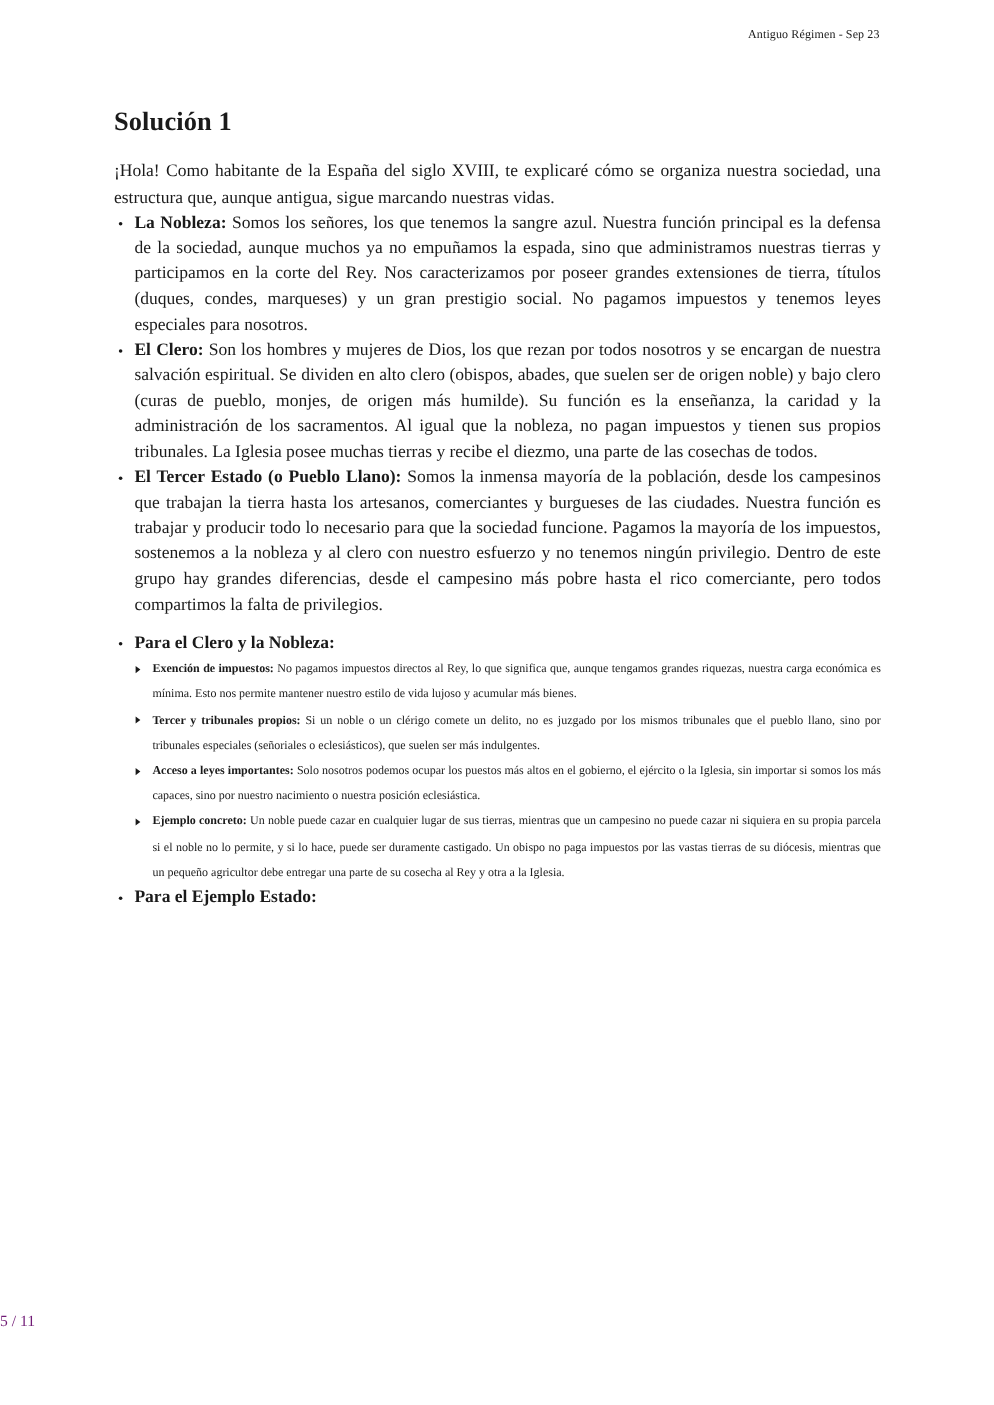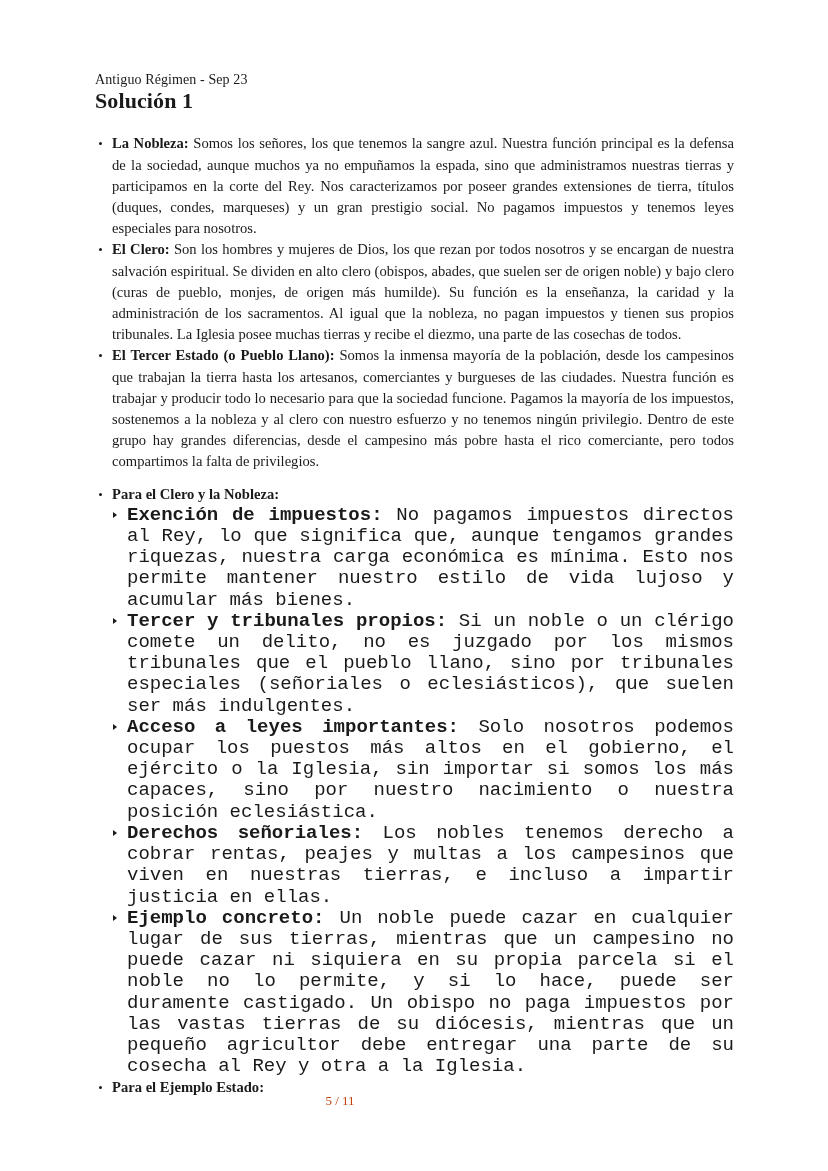--- a/index.html
+++ b/index.html
@@ -21,24 +21,24 @@
     height: 1171px;
     box-sizing: border-box;
   }
 
   
   .page-header {
     position: absolute;
     top: 24px;
     left: 95px;
     right: 95px;
-    font-size: 14px;
+    text-align: right;
+    font-size: 10px;
     letter-spacing: 0.1px;
     color: #1a1a1a;
-    margin-top: 48px;
   }
 
   
   .content {
     position: absolute;
     top: 88px;
     left: 95px;
     width: 639px;
   }
 
@@ -89,25 +89,24 @@
   }
 
   ul.lvl2 {
     list-style: none;
     margin: 0;
     padding: 0;
   }
   ul.lvl2 > li {
     position: relative;
     padding-left: 15px;
-    font-size: 19px;
+    font-size: 10px;
     line-height: 21.2px;
     text-align: justify;
     hyphens: auto;
-    font-family: Liberation Mono, monospace;
     -webkit-hyphens: auto;
   }
   ul.lvl2 > li > .marker-tri {
     position: absolute;
     left: 1px;
     top: 7.5px;
     width: 0;
     height: 0;
     border-top: 3.2px solid transparent;
     border-bottom: 3.2px solid transparent;
@@ -118,38 +117,39 @@
     font-weight: bold;
   }
   .li-body { display: inline; }
 
   
   .page-footer {
     position: absolute;
     bottom: 62px;
     left: 0;
     width: 680px;
-    text-align: center;
+    text-align: left;
     font-size: 13px;
-    color: #c2410c;
+    color: #701a75;
   }
 </style>
 </head>
 <body>
 
 <div class="page">
 
   <div class="page-header">
     <span>Antiguo Régimen - Sep 23</span>
   </div>
 
   <div class="content">
 
     <h1 class="doc-title">Solución 1</h1>
 
+    <p class="para">¡Hola! Como habitante de la España del siglo XVIII, te explicaré cómo se organiza nuestra sociedad, una estructura que, aunque antigua, sigue marcando nuestras vidas.</p>
 
 
     <ul class="lvl1">
       <li>
         <span class="marker-dot"></span>
         <span class="lead">La Nobleza:</span><span class="li-body"> Somos los señores, los que tenemos la sangre azul. Nuestra función principal es la defensa de la sociedad, aunque muchos ya no empuñamos la espada, sino que administramos nuestras tierras y participamos en la corte del Rey. Nos caracterizamos por poseer grandes extensiones de tierra, títulos (duques, condes, marqueses) y un gran prestigio social. No pagamos impuestos y tenemos leyes especiales para nosotros.</span>
       </li>
       <li>
         <span class="marker-dot"></span>
         <span class="lead">El Clero:</span><span class="li-body"> Son los hombres y mujeres de Dios, los que rezan por todos nosotros y se encargan de nuestra salvación espiritual. Se dividen en alto clero (obispos, abades, que suelen ser de origen noble) y bajo clero (curas de pueblo, monjes, de origen más humilde). Su función es la enseñanza, la caridad y la administración de los sacramentos. Al igual que la nobleza, no pagan impuestos y tienen sus propios tribunales. La Iglesia posee muchas tierras y recibe el diezmo, una parte de las cosechas de todos.</span>
@@ -171,24 +171,20 @@
             <span class="marker-tri"></span>
             <span class="lead">Exención de impuestos:</span><span class="li-body"> No pagamos impuestos directos al Rey, lo que significa que, aunque tengamos grandes riquezas, nuestra carga económica es mínima. Esto nos permite mantener nuestro estilo de vida lujoso y acumular más bienes.</span>
           </li>
           <li>
             <span class="marker-tri"></span>
             <span class="lead">Tercer y tribunales propios:</span><span class="li-body"> Si un noble o un clérigo comete un delito, no es juzgado por los mismos tribunales que el pueblo llano, sino por tribunales especiales (señoriales o eclesiásticos), que suelen ser más indulgentes.</span>
           </li>
           <li>
             <span class="marker-tri"></span>
             <span class="lead">Acceso a leyes importantes:</span><span class="li-body"> Solo nosotros podemos ocupar los puestos más altos en el gobierno, el ejército o la Iglesia, sin importar si somos los más capaces, sino por nuestro nacimiento o nuestra posición eclesiástica.</span>
-          </li>
-          <li>
-            <span class="marker-tri"></span>
-            <span class="lead">Derechos señoriales:</span><span class="li-body"> Los nobles tenemos derecho a cobrar rentas, peajes y multas a los campesinos que viven en nuestras tierras, e incluso a impartir justicia en ellas.</span>
           </li>
           <li>
             <span class="marker-tri"></span>
             <span class="lead">Ejemplo concreto:</span><span class="li-body"> Un noble puede cazar en cualquier lugar de sus tierras, mientras que un campesino no puede cazar ni siquiera en su propia parcela si el noble no lo permite, y si lo hace, puede ser duramente castigado. Un obispo no paga impuestos por las vastas tierras de su diócesis, mientras que un pequeño agricultor debe entregar una parte de su cosecha al Rey y otra a la Iglesia.</span>
           </li>
         </ul>
       </li>
       <li>
         <span class="marker-dot"></span>
         <span class="lead">Para el Ejemplo Estado:</span>

